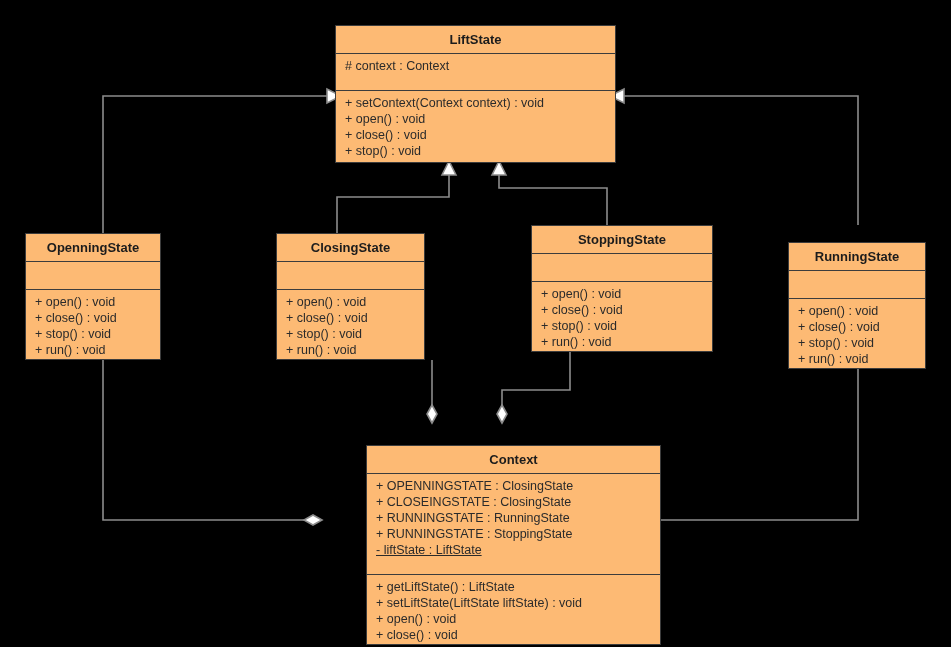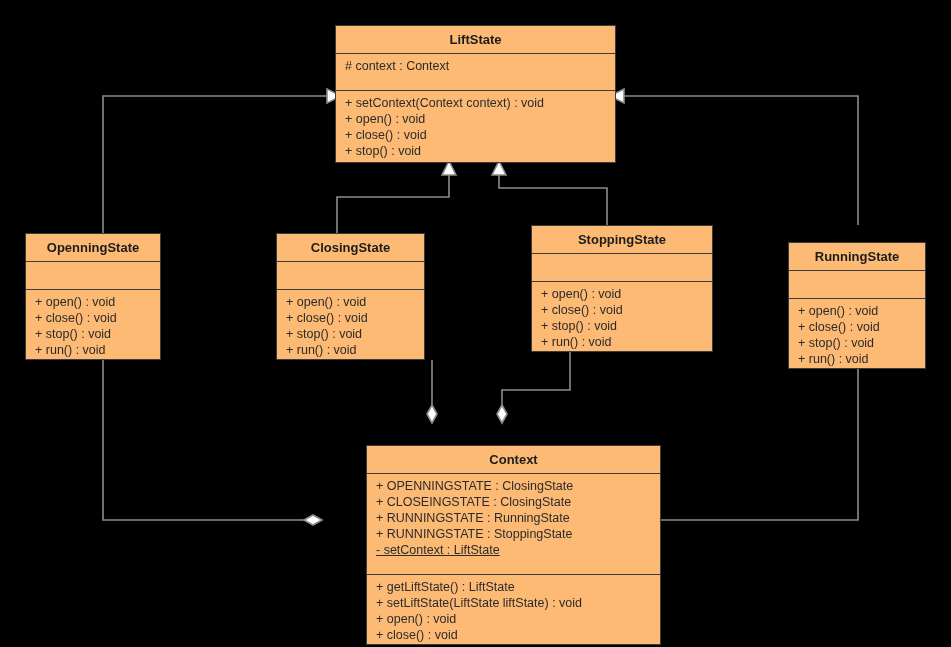--- a/index.html
+++ b/index.html
@@ -156,21 +156,21 @@
           <div class="uml-row">+ run() : void</div>
         </div>
       </div>
       <div class="uml-class" style="left: 322px; top: 445px; width: 295px; height: 200px; margin-left: 44px;">
         <div class="uml-title">Context</div>
         <div class="uml-section">
           <div class="uml-row">+ OPENNINGSTATE : ClosingState</div>
           <div class="uml-row">+ CLOSEINGSTATE : ClosingState</div>
           <div class="uml-row">+ RUNNINGSTATE : RunningState</div>
           <div class="uml-row">+ RUNNINGSTATE : StoppingState</div>
-          <div class="uml-row static-member">- setContext : LiftState</div>
+          <div class="uml-row static-member">- liftState : LiftState</div>
         </div>
         <div class="uml-section last">
           <div class="uml-row">+ getLiftState() : LiftState</div>
           <div class="uml-row">+ setLiftState(LiftState liftState) : void</div>
           <div class="uml-row">+ open() : void</div>
           <div class="uml-row">+ close() : void</div>
           <div class="uml-row">+ stop() : void</div>
         </div>
       </div>
     </div>

